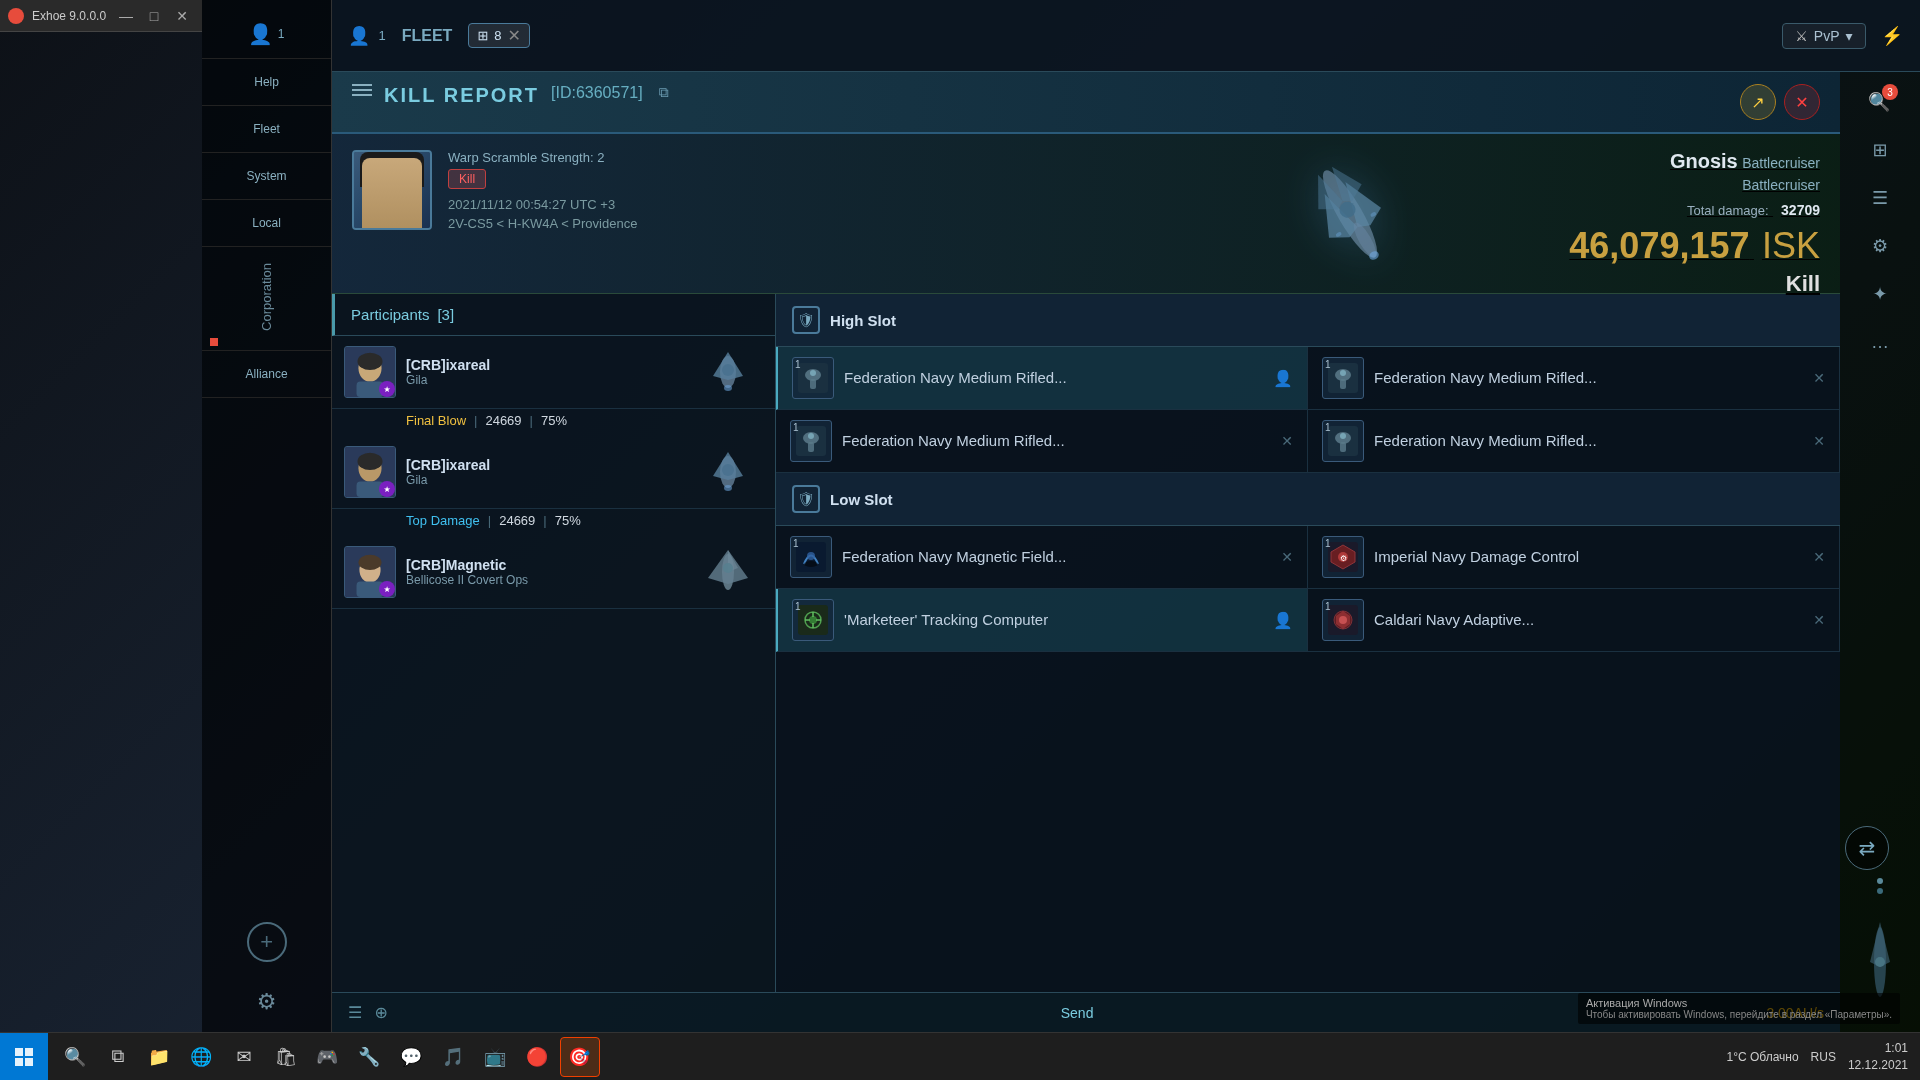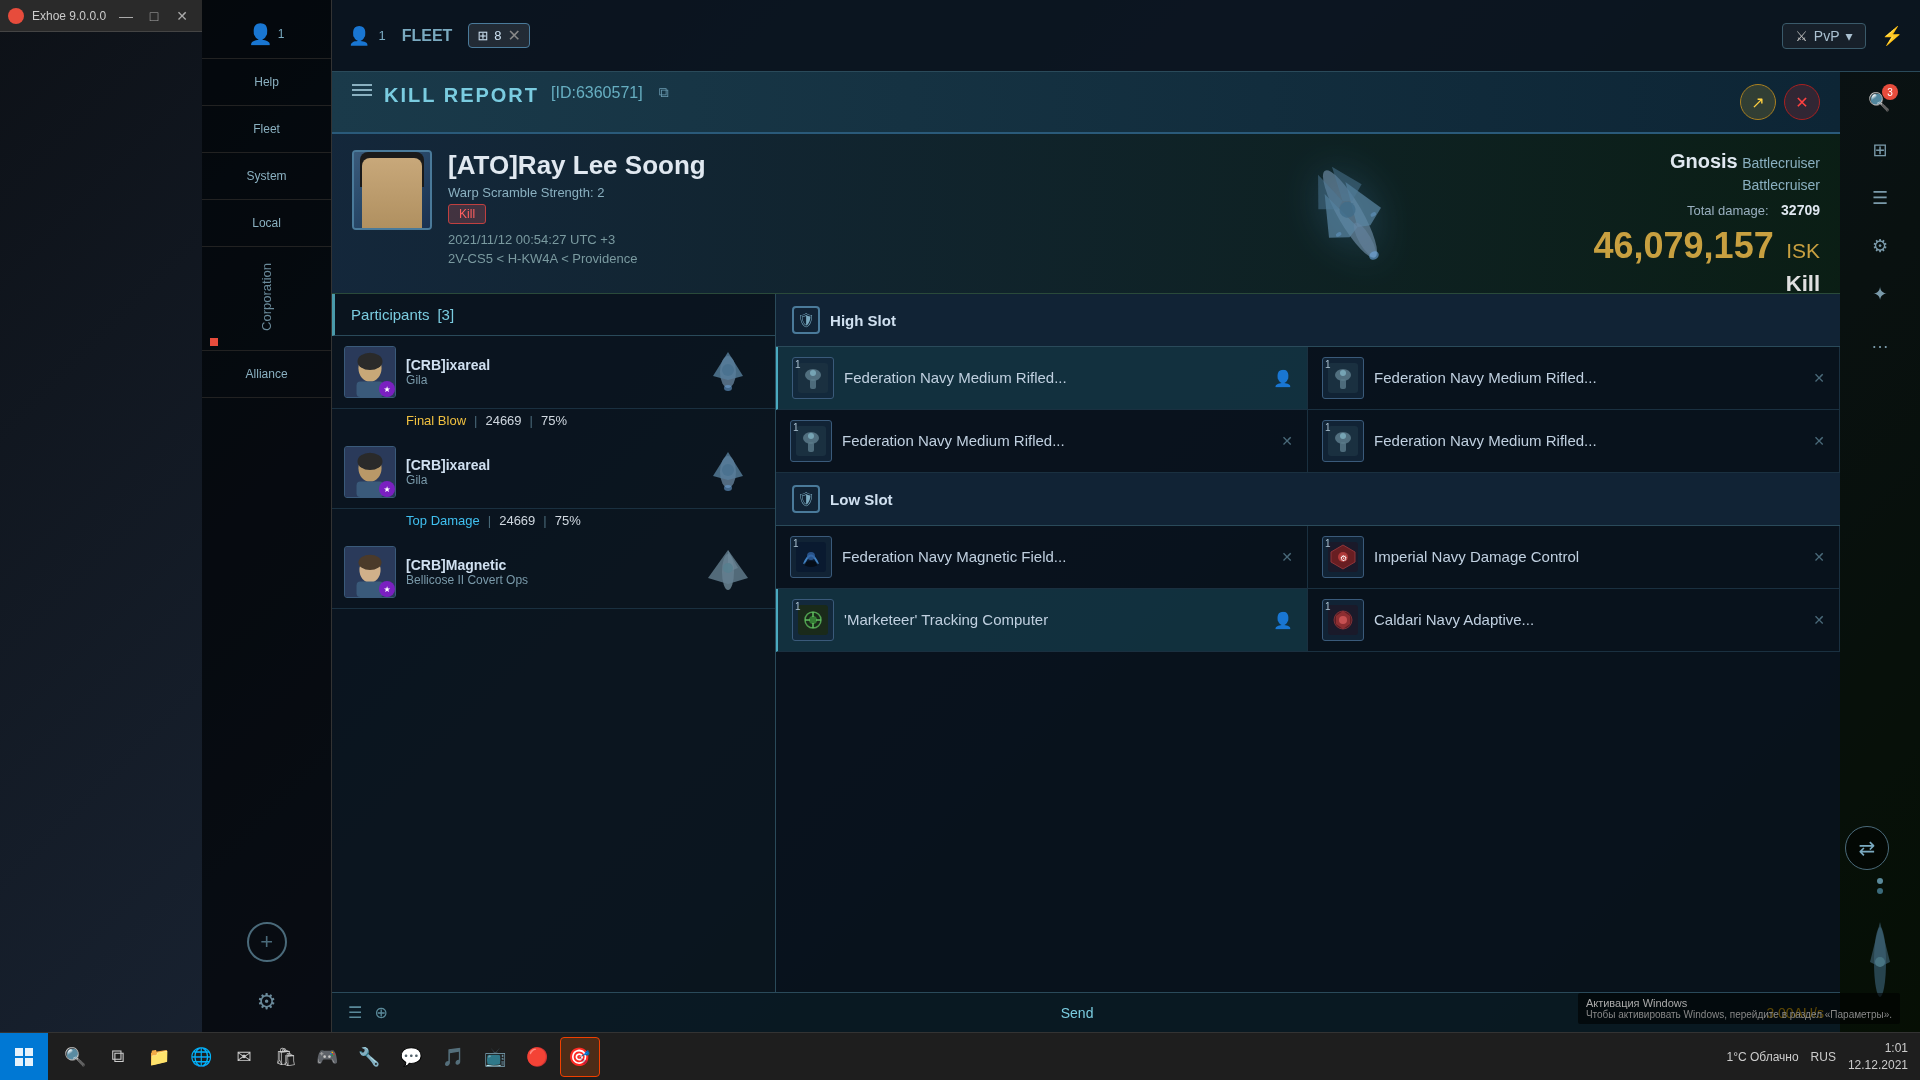--- a/index.html
+++ b/index.html
@@ -409,32 +409,33 @@
       opacity: 0.85;
     }
     .ship-svg { filter: drop-shadow(0 0 20px rgba(100,180,255,0.3)); }
 
     
     .ship-stats {
       position: absolute;
       right: 20px;
       top: 16px;
       text-align: right;
+      text-decoration: underline;
     }
     .ship-name { color: #e0e8f0; font-size: 20px; font-weight: bold; }
     .ship-type { color: #8ab0c0; font-size: 14px; margin-bottom: 8px; }
     .total-damage-label { color: #9ab0c0; font-size: 13px; }
     .total-damage-value { color: #e0e8f0; font-size: 14px; font-weight: bold; }
     .isk-value {
       color: #c8a040;
       font-size: 36px;
       font-weight: bold;
       margin-top: 8px;
     }
-    .isk-label { color: #c8a040; font-size: 21px; margin-left: 8px; }
+    .isk-label { color: #c8a040; font-size: 36px; margin-left: 8px; }
     .kill-label {
       color: #e0e0e0;
       font-size: 22px;
       font-weight: bold;
       margin-top: 4px;
     }
 
     
     .main-content {
       flex: 1;
@@ -749,21 +750,20 @@
 
       <div class="player-section">
         <div class="player-avatar">
 
           <div class="player-avatar-img">
             <div class="player-avatar-hair"></div>
             <div class="player-avatar-face"></div>
           </div>
         </div>
         <div class="player-info">
-          <div class="player-name">[ATO]Ray Lee Soong</div>
           <div class="player-warp">Warp Scramble Strength: 2</div>
           <div class="kill-badge">Kill</div>
           <div class="kill-time">2021/11/12 00:54:27 UTC +3</div>
           <div class="kill-location">2V-CS5 &lt; H-KW4A &lt; Providence</div>
         </div>
 
         <div class="ship-image-area">
           <svg class="ship-svg" width="260" height="150" viewBox="0 0 260 150">
 
             <g transform="translate(130,75) rotate(-30)">

